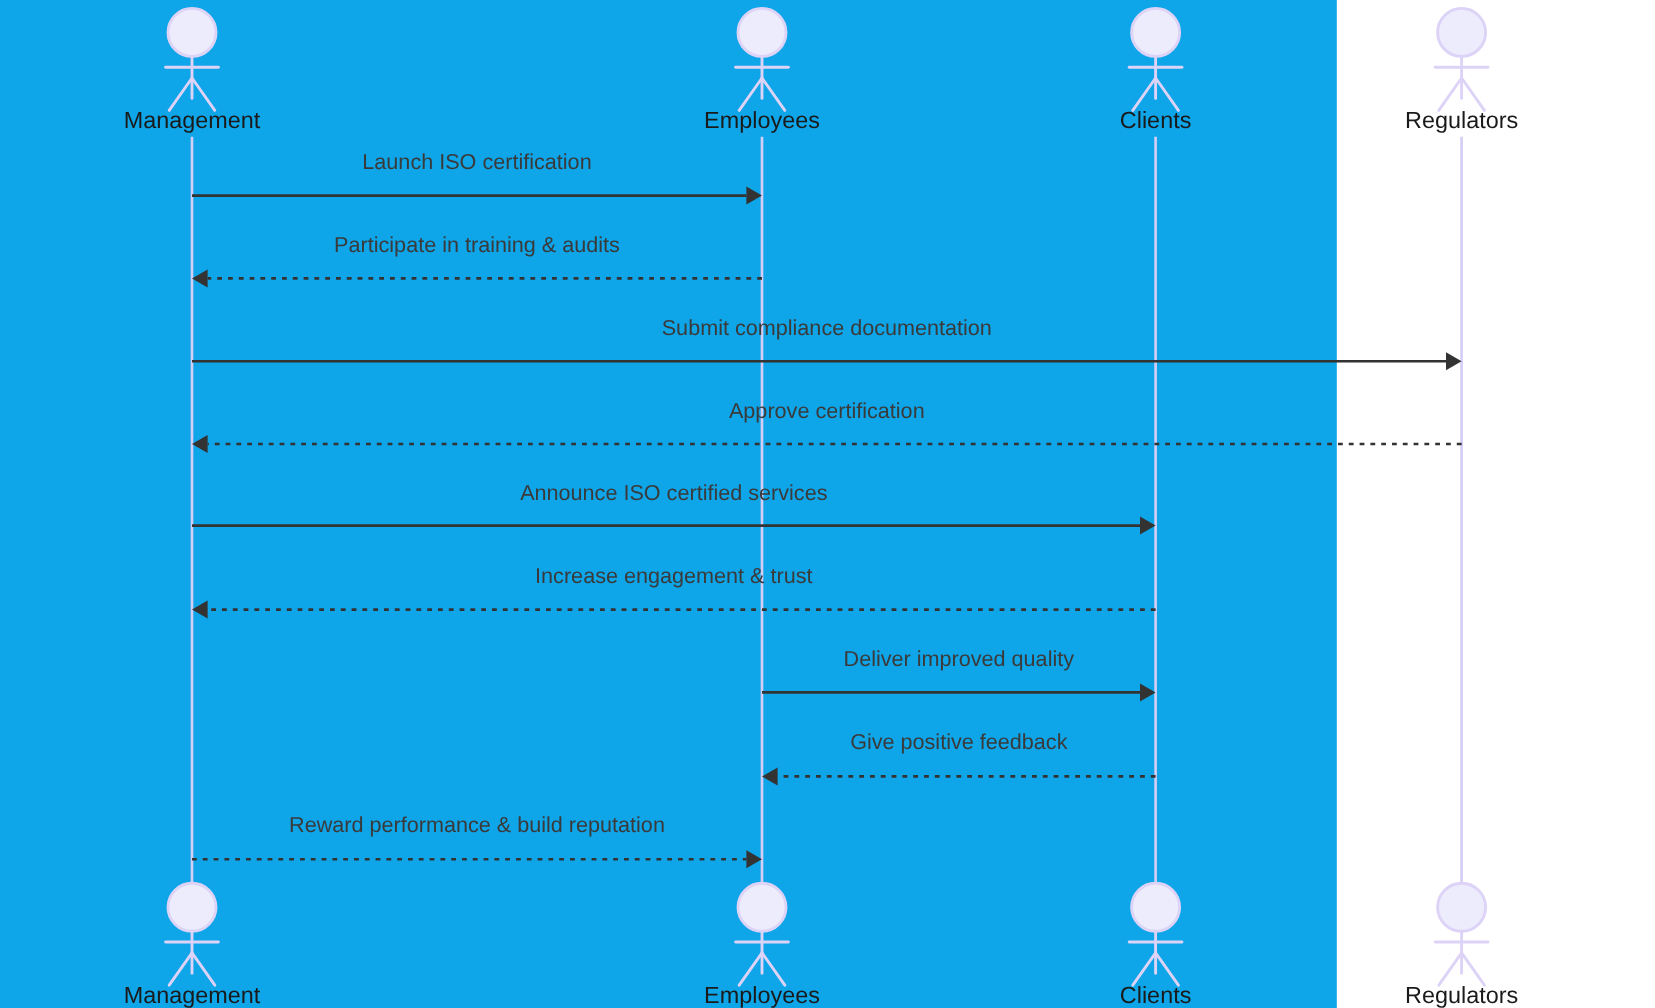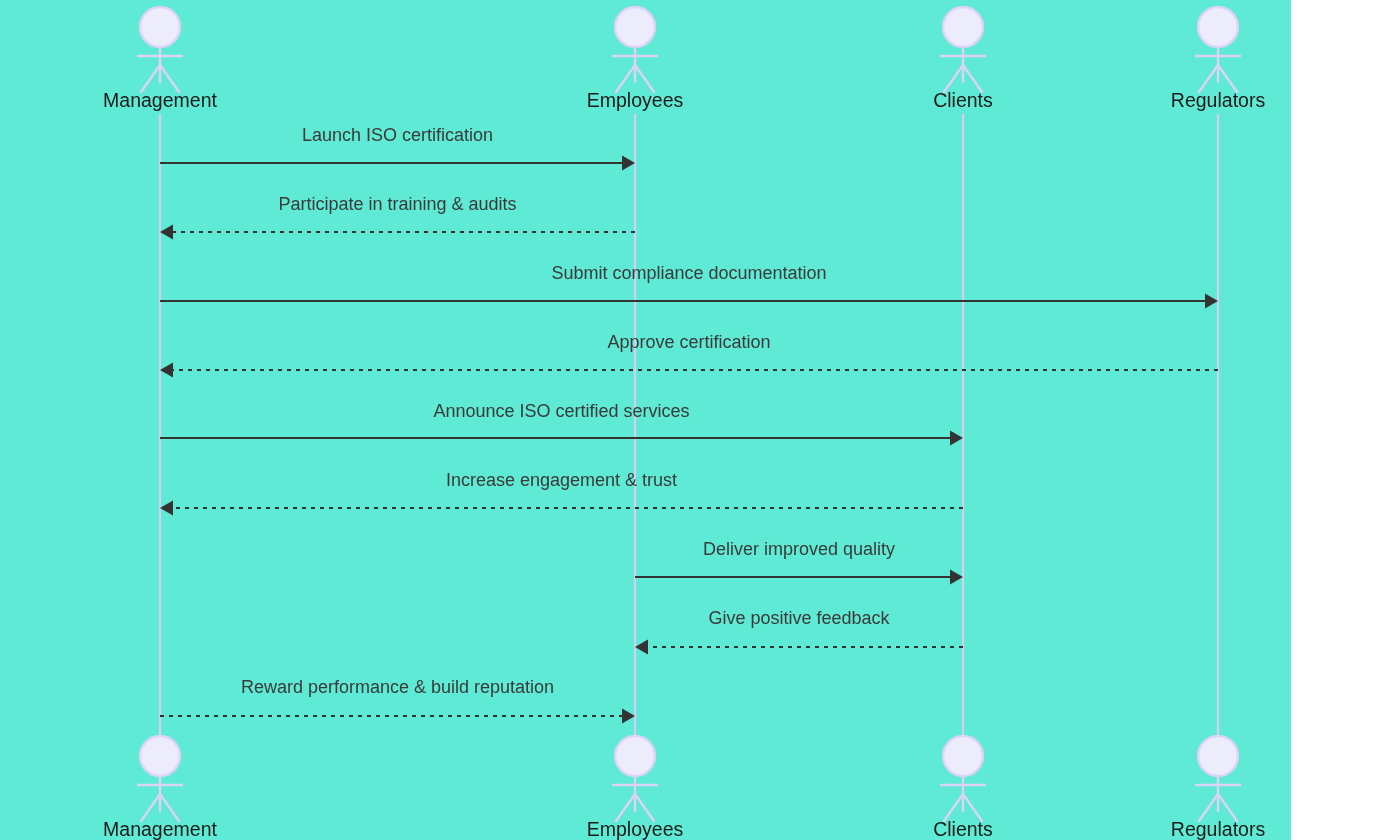--- a/index.html
+++ b/index.html
@@ -8,23 +8,23 @@
     background: #ffffff;
   }
   body {
     width: 1379px;
     height: 840px;
     font-family: "Liberation Sans", sans-serif;
     overflow: hidden;
   }
   #diagram {
     position: relative;
-    width: 1291px;
+    width: 1114px;
     height: 840px;
-    background: #5eead4;
+    background: #0ea5e9;
   }
   svg.seq {
     position: absolute;
     top: 0;
     left: 0;
     width: 1379px;
     height: 840px;
     display: block;
   }
   .actor-label {

